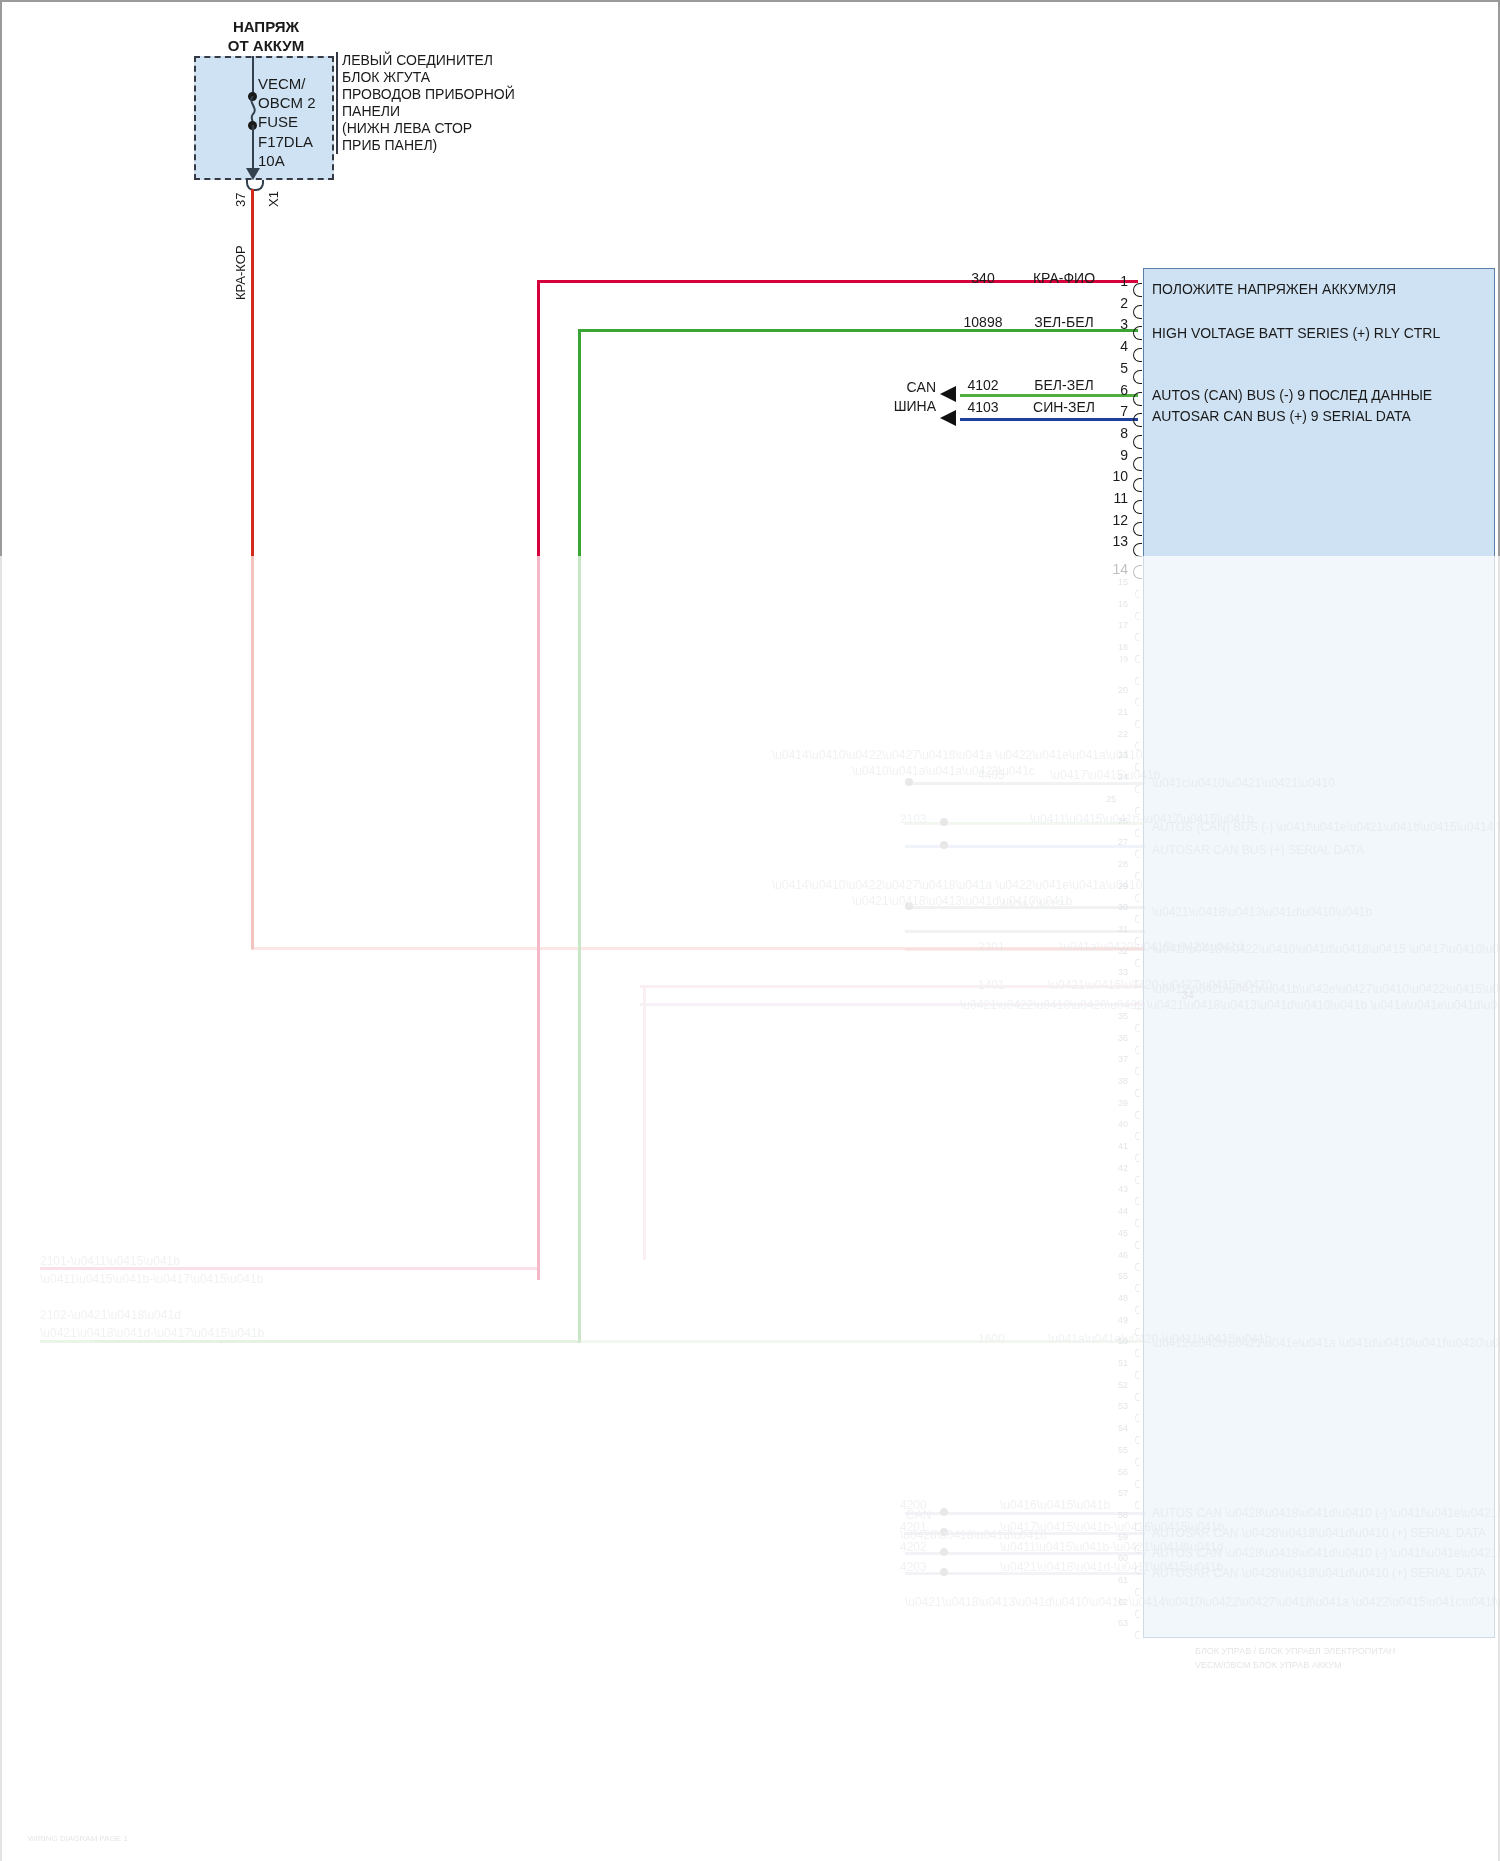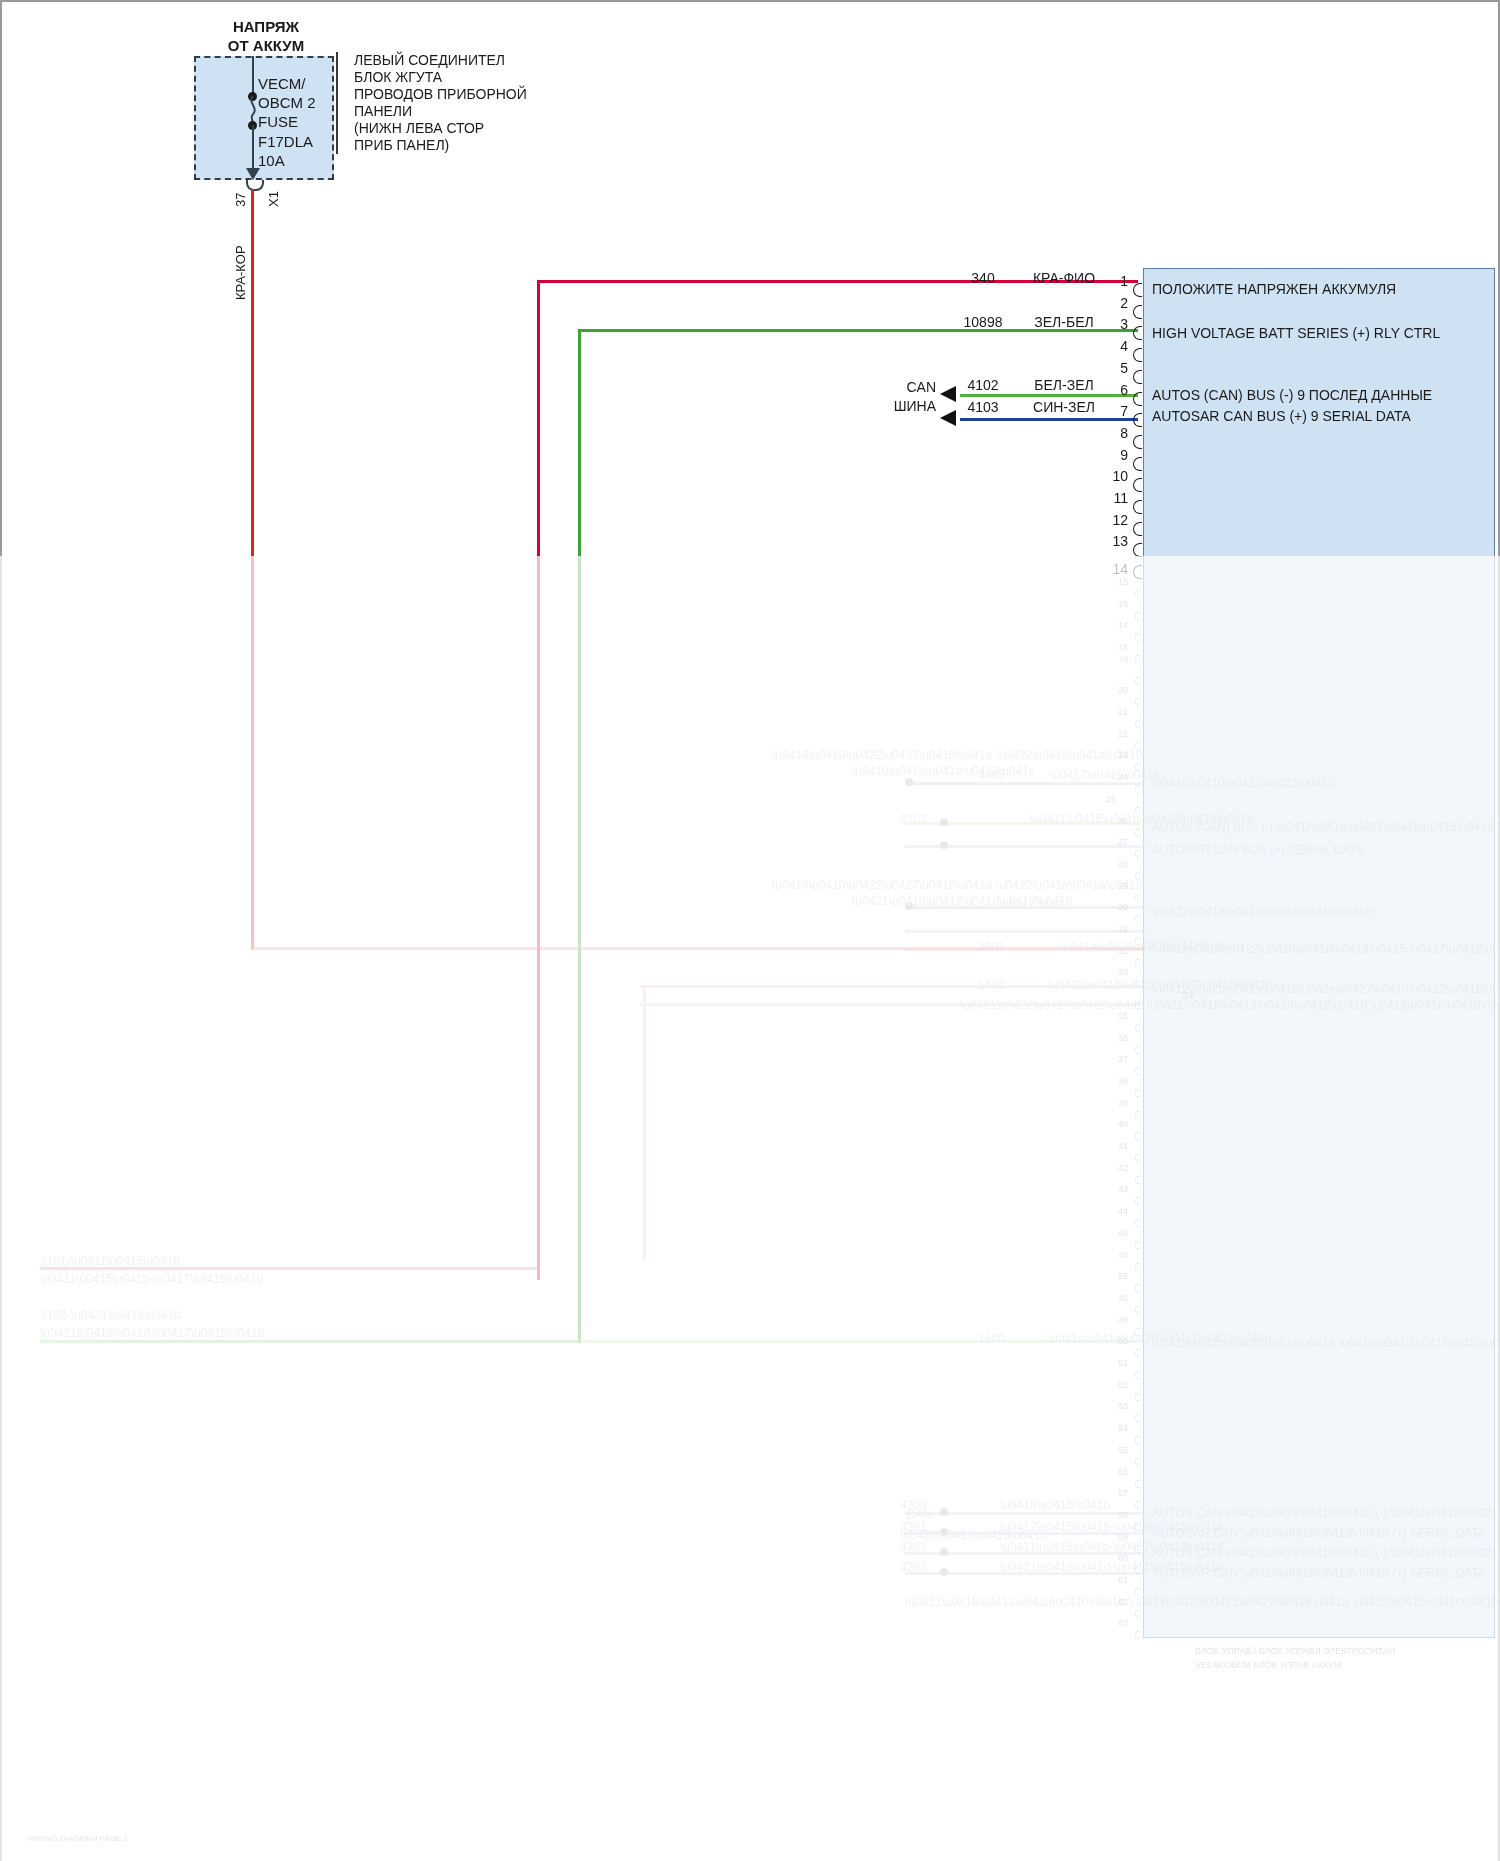--- a/index.html
+++ b/index.html
@@ -67,21 +67,21 @@
     color: #1a1a1a;
     line-height: 1.25;
   }
   .conn-note {
     position: absolute;
     left: 336px; top: 52px;
     font-size: 14px;
     color: #1a1a1a;
     line-height: 1.22;
     border-left: 2px solid #333a44;
-    padding-left: 16px;
+    padding-left: 4px;
   }
 
   
   .fuse-wire-top {
     position: absolute;
     left: 252px; top: 56px;
     width: 0; height: 41px;
     border-left: 2px solid #33404d;
   }
   .fuse-wire-bot {

